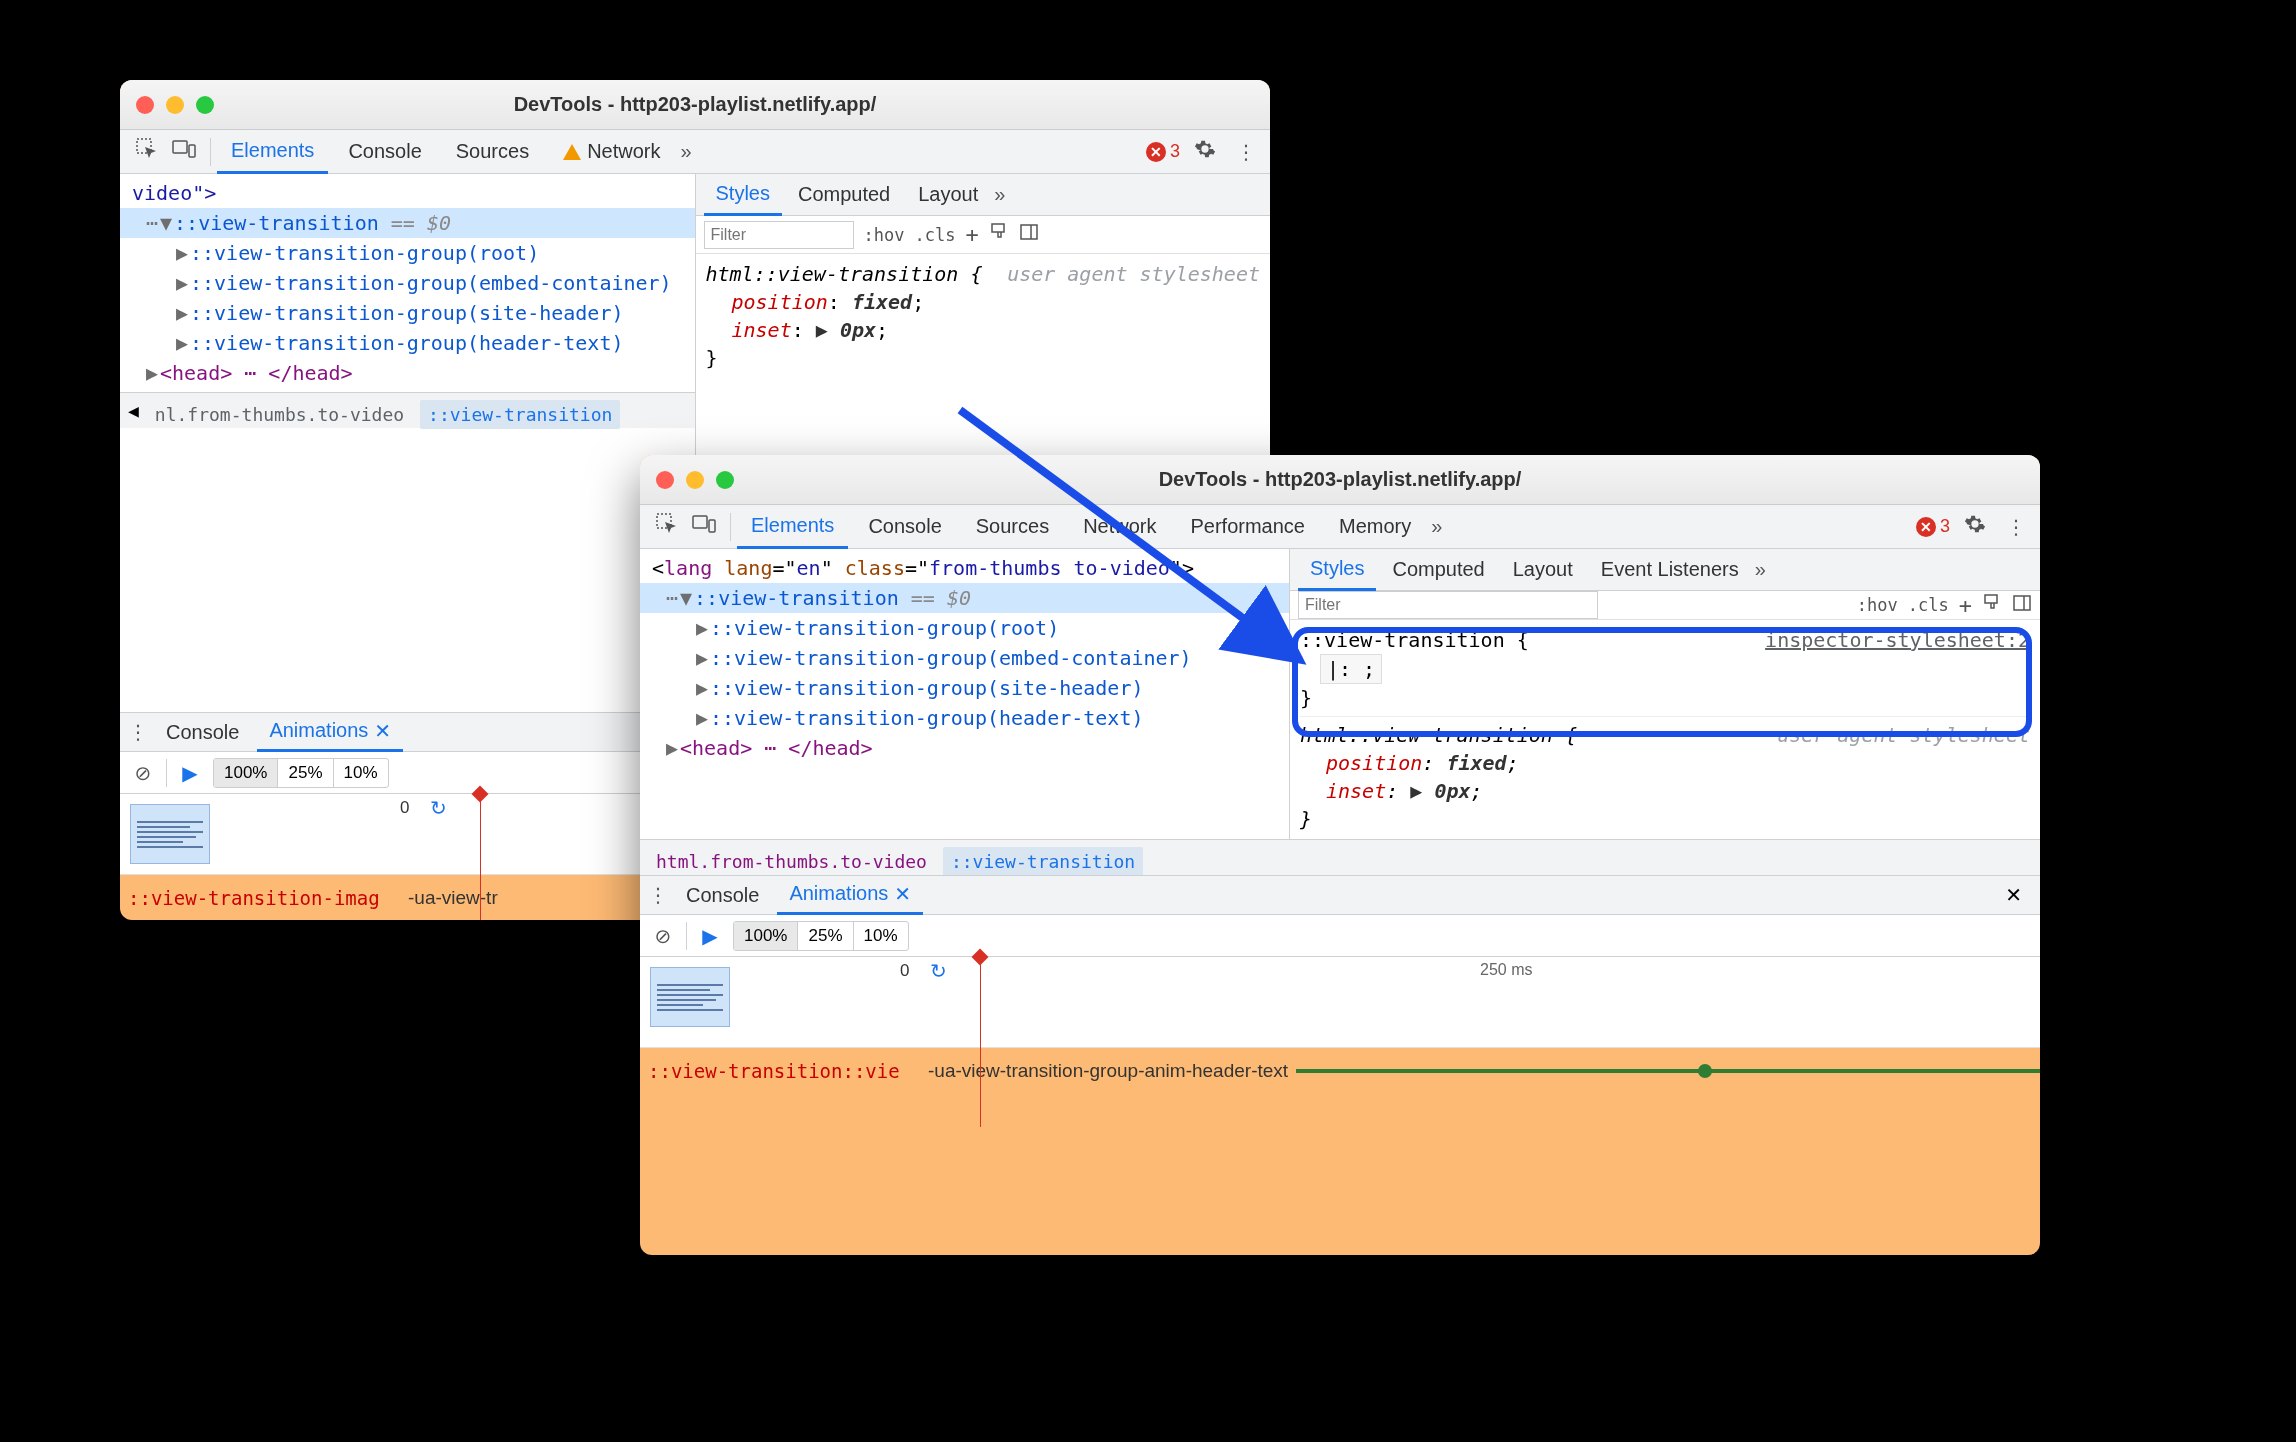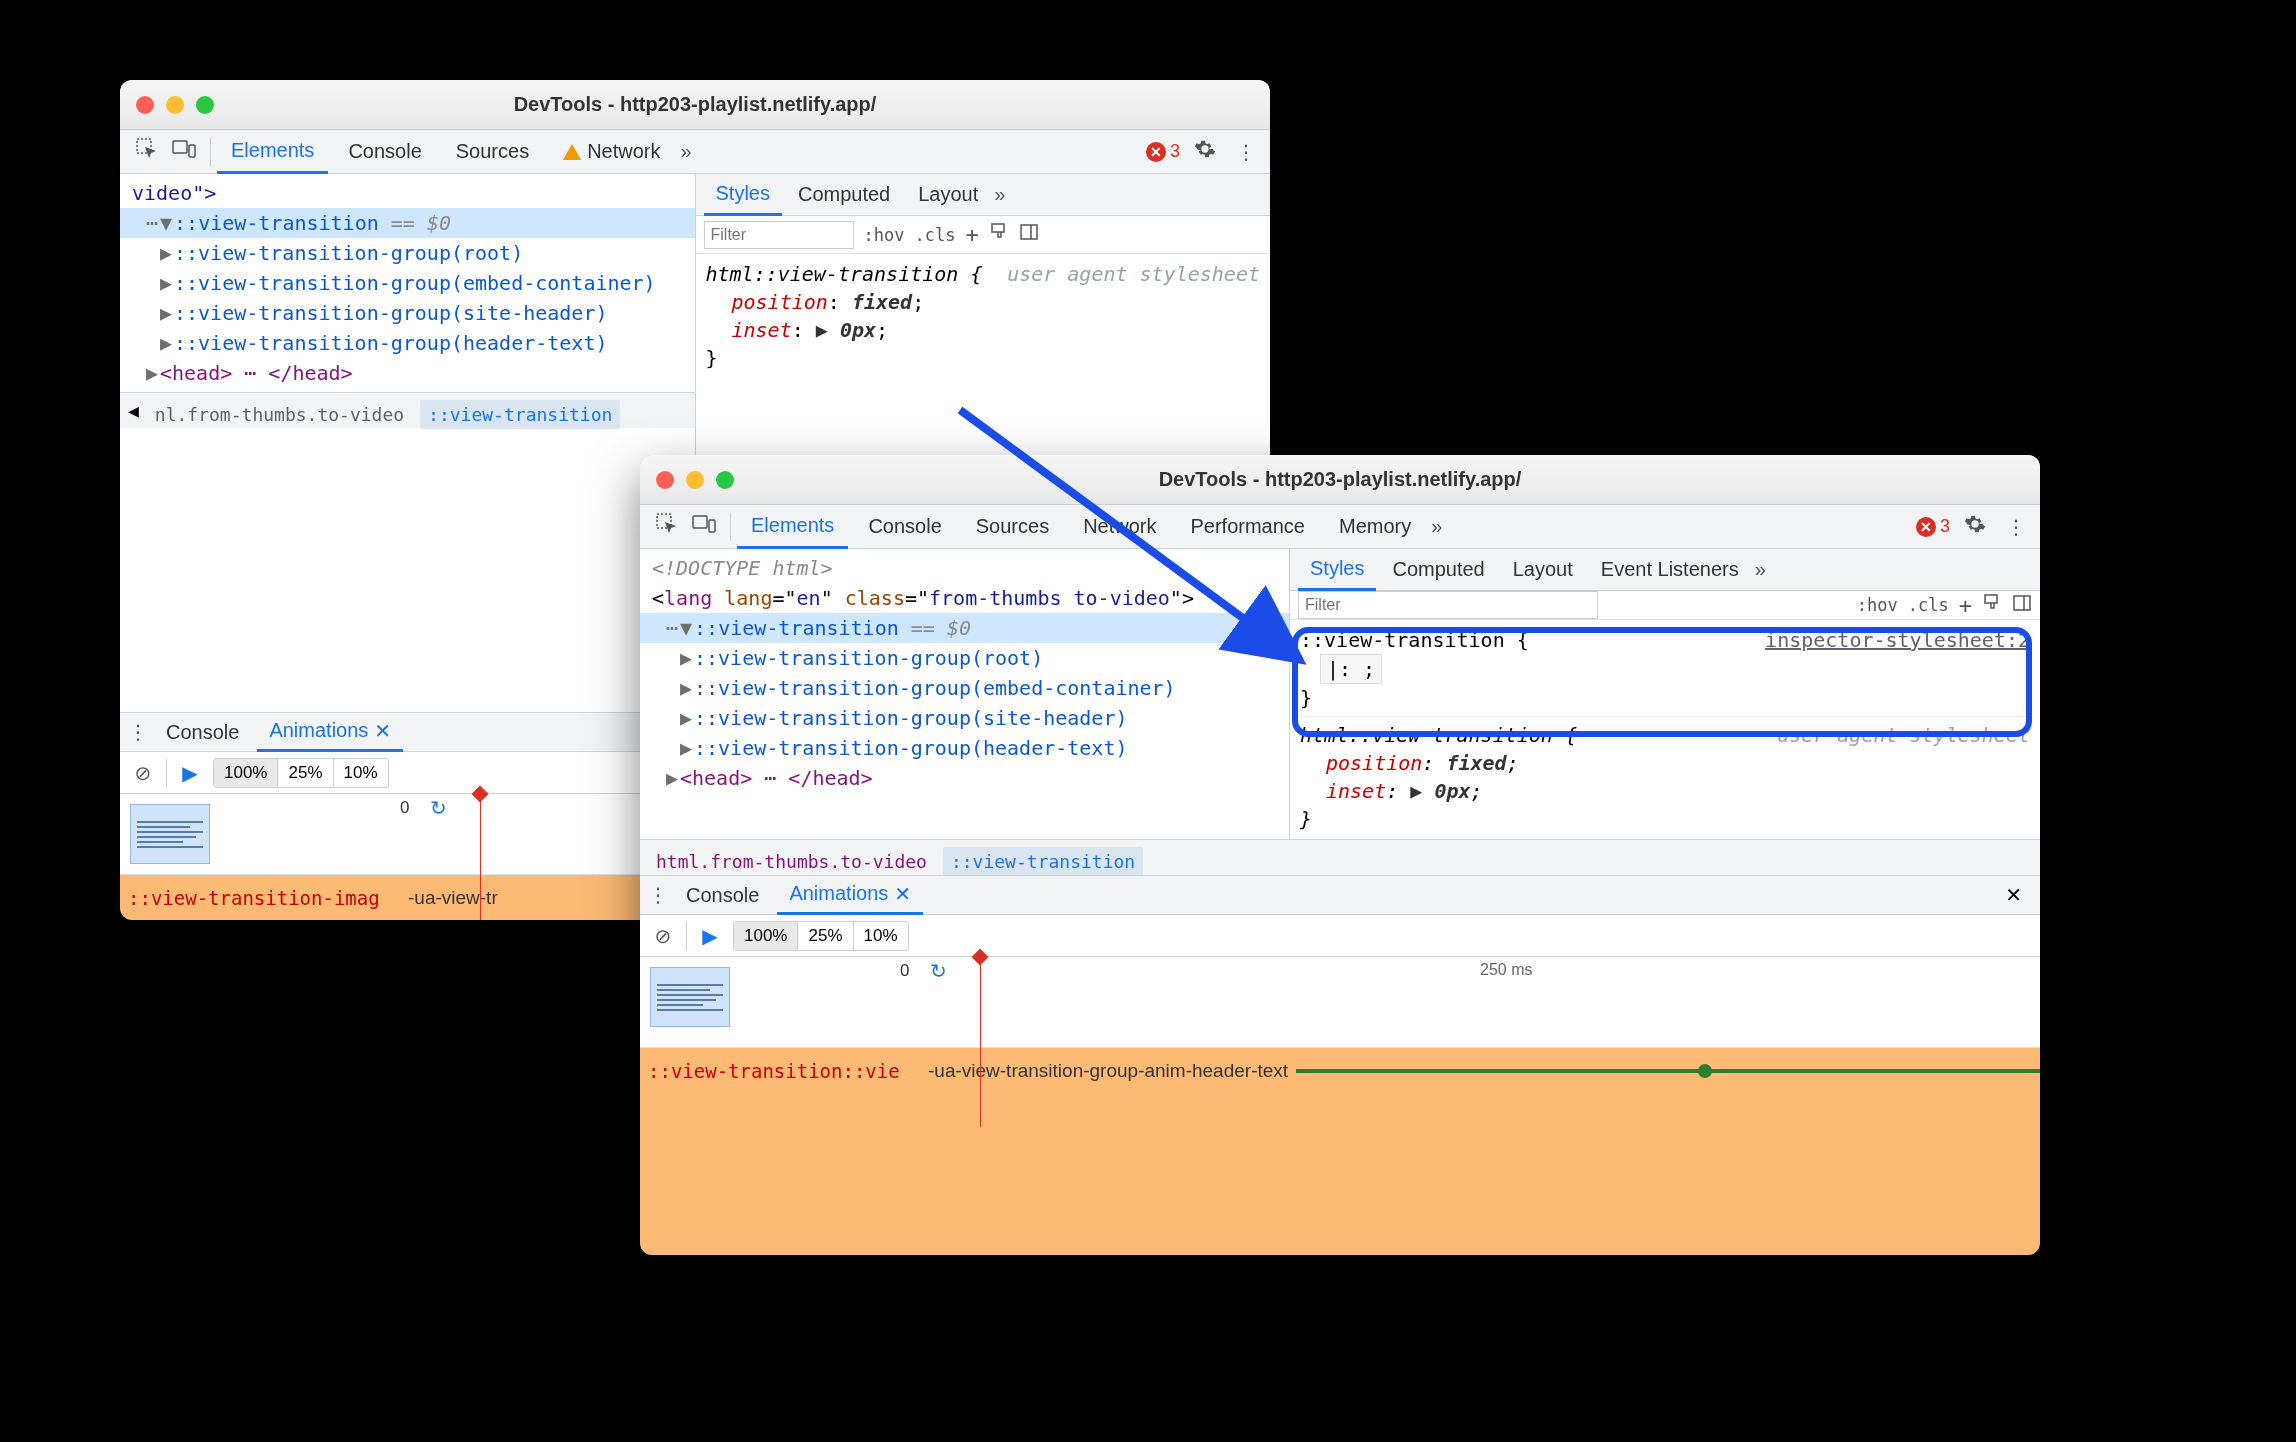--- a/index.html
+++ b/index.html
@@ -60,21 +60,21 @@
 
 .split { display: flex; flex: 1; min-height: 0; }
 .pane { overflow: auto; }
 .left { flex: 1; border-right: 1px solid #d0d0d0; background: #fff; }
 .right { flex: 1; background: #fff; display: flex; flex-direction: column; }
 
 .dom { font-family: Menlo, Consolas, monospace; font-size: 20px; line-height: 30px; padding: 4px 0; }
 .dom .row { white-space: nowrap; padding: 0 4px; }
 .dom .lvl1 { padding-left: 12px; }
 .dom .lvl2 { padding-left: 26px; }
-.dom .lvl3 { padding-left: 40px; }
+.dom .lvl3 { padding-left: 56px; }
 .tag { color: #881280; }
 .attrn { color: #994500; }
 .attrv { color: #1a1aa6; }
 .pseudo { color: #0b57d0; }
 .ghost { color: #8a8a8a; font-style: italic; }
 .tri { color: #6e6e6e; display: inline-block; width: 14px; }
 .sel { background: #cfe8fc; }
 .sel-strong { background: #cfe6ff; }
 .dots { color: #777; letter-spacing: 2px; }
 
@@ -369,21 +369,20 @@
       <svg width="22" height="22" viewBox="0 0 24 24">
           <path fill="#555" d="M12 8a4 4 0 100 8 4 4 0 000-8zm9 4a7 7 0 01-.1 1.2l2.1 1.6-2 3.4-2.5-1a7 7 0 01-2 1.2l-.4 2.6h-4l-.4-2.6a7 7 0 01-2-1.2l-2.5 1-2-3.4 2.1-1.6A7 7 0 013 12a7 7 0 01.1-1.2L1 9.2l2-3.4 2.5 1a7 7 0 012-1.2L8 3h4l.4 2.6a7 7 0 012 1.2l2.5-1 2 3.4-2.1 1.6c.1.4.1.8.1 1.2z"></path>
         </svg>
     </span>
     <span class="kebab icon-btn" style="padding:0 6px">⋮</span>
   </div>
 
   <div class="split" style="height:290px;flex:none">
     <div class="pane left" style="flex:0 0 650px">
       <div class="dom">
-        <div class="row lvl1 ghost">&lt;!DOCTYPE html&gt;</div>
         <div class="row lvl1">
           &lt;<span class="tag">lang</span> <span class="attrn">lang</span>="<span class="attrv">en</span>" <span class="attrn">class</span>="<span class="attrv">from-thumbs to-video</span>"&gt;
         </div>
         <div class="row lvl2 sel-strong">
           <span class="dots">⋯</span><span class="tri">▼</span><span class="pseudo">::view-transition</span><span class="ghost"> == $0</span>
         </div>
         <div class="row lvl3"><span class="tri">▶</span><span class="pseudo">::view-transition-group(root)</span></div>
         <div class="row lvl3"><span class="tri">▶</span><span class="pseudo">::view-transition-group(embed-container)</span></div>
         <div class="row lvl3"><span class="tri">▶</span><span class="pseudo">::view-transition-group(site-header)</span></div>
         <div class="row lvl3"><span class="tri">▶</span><span class="pseudo">::view-transition-group(header-text)</span></div>

